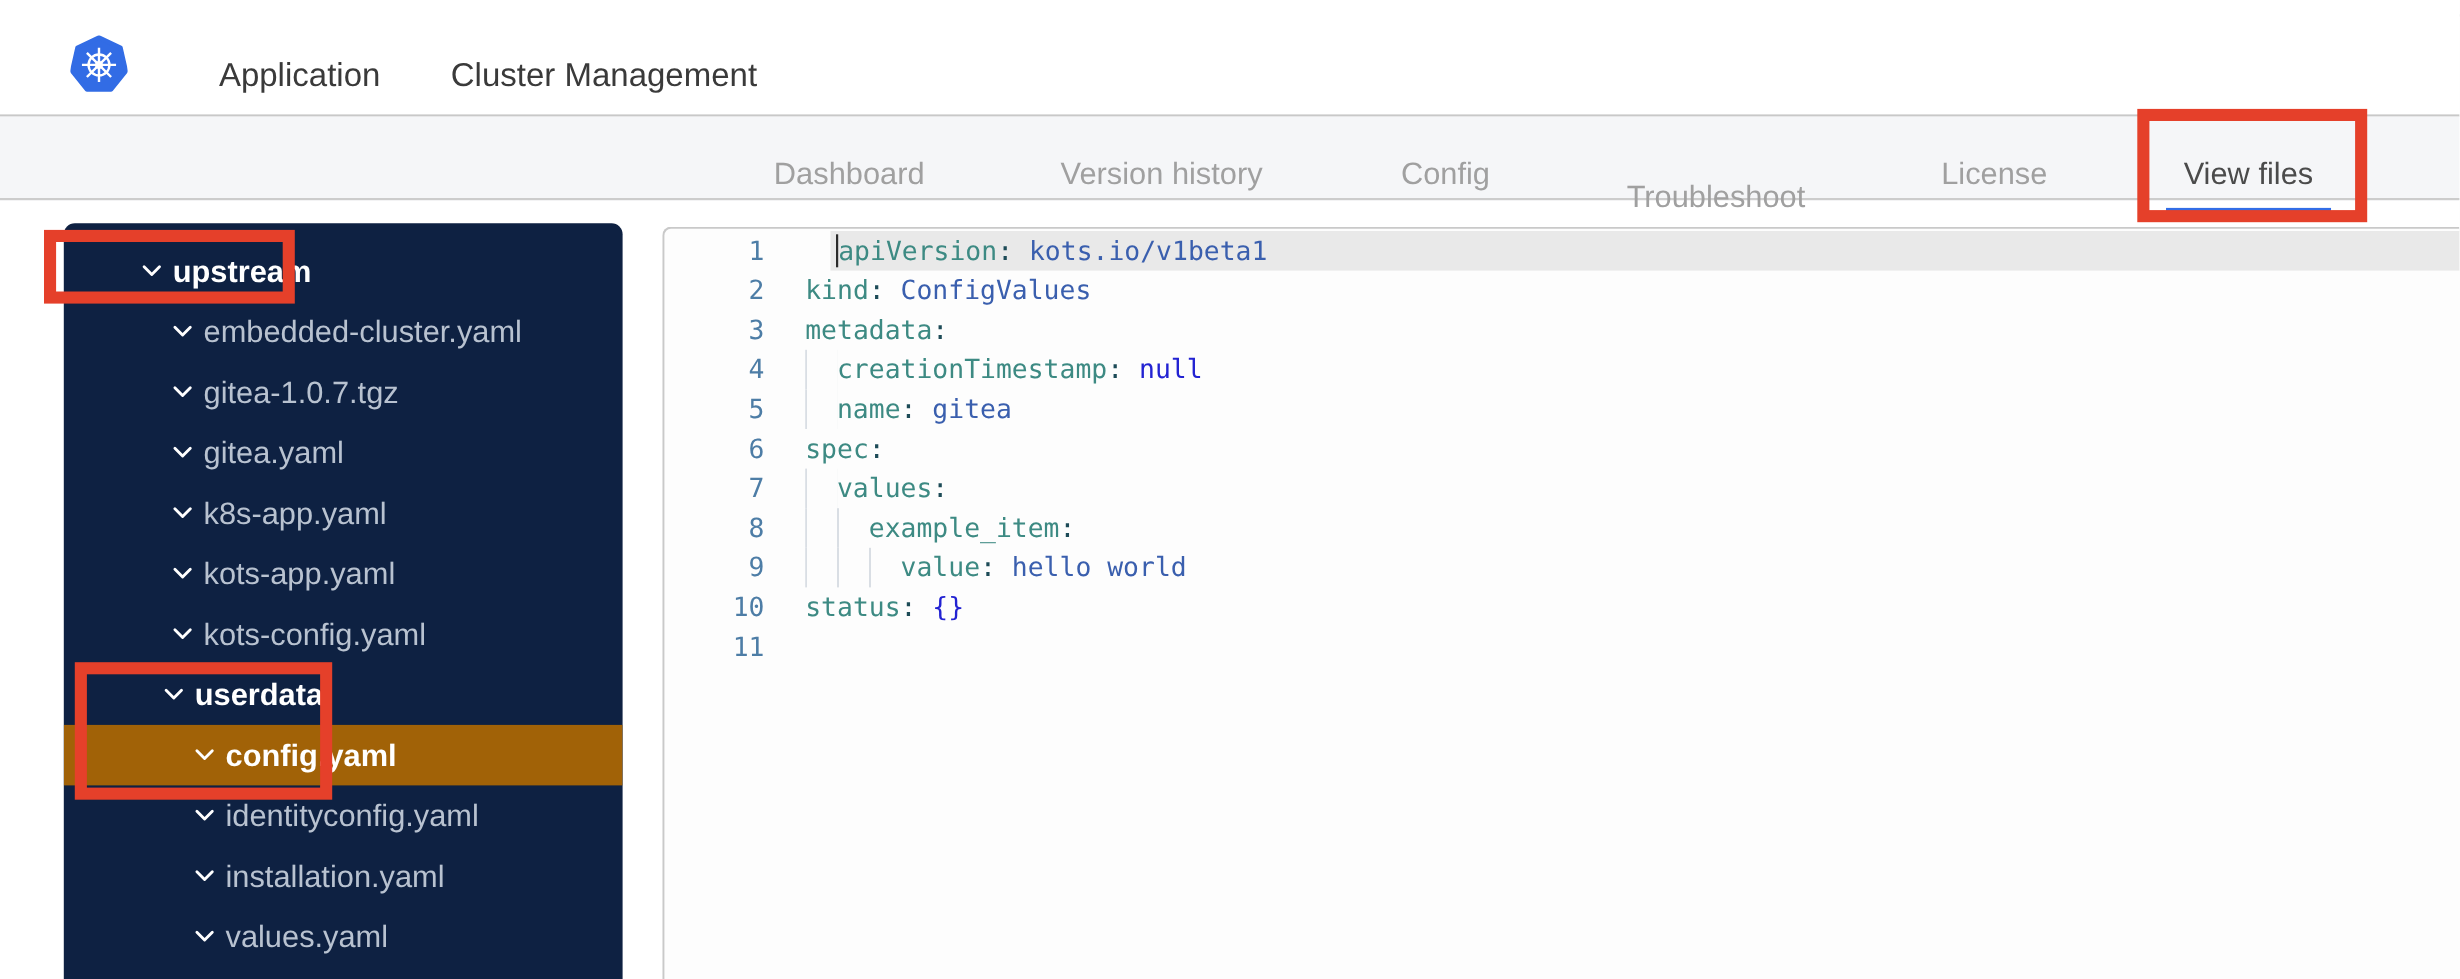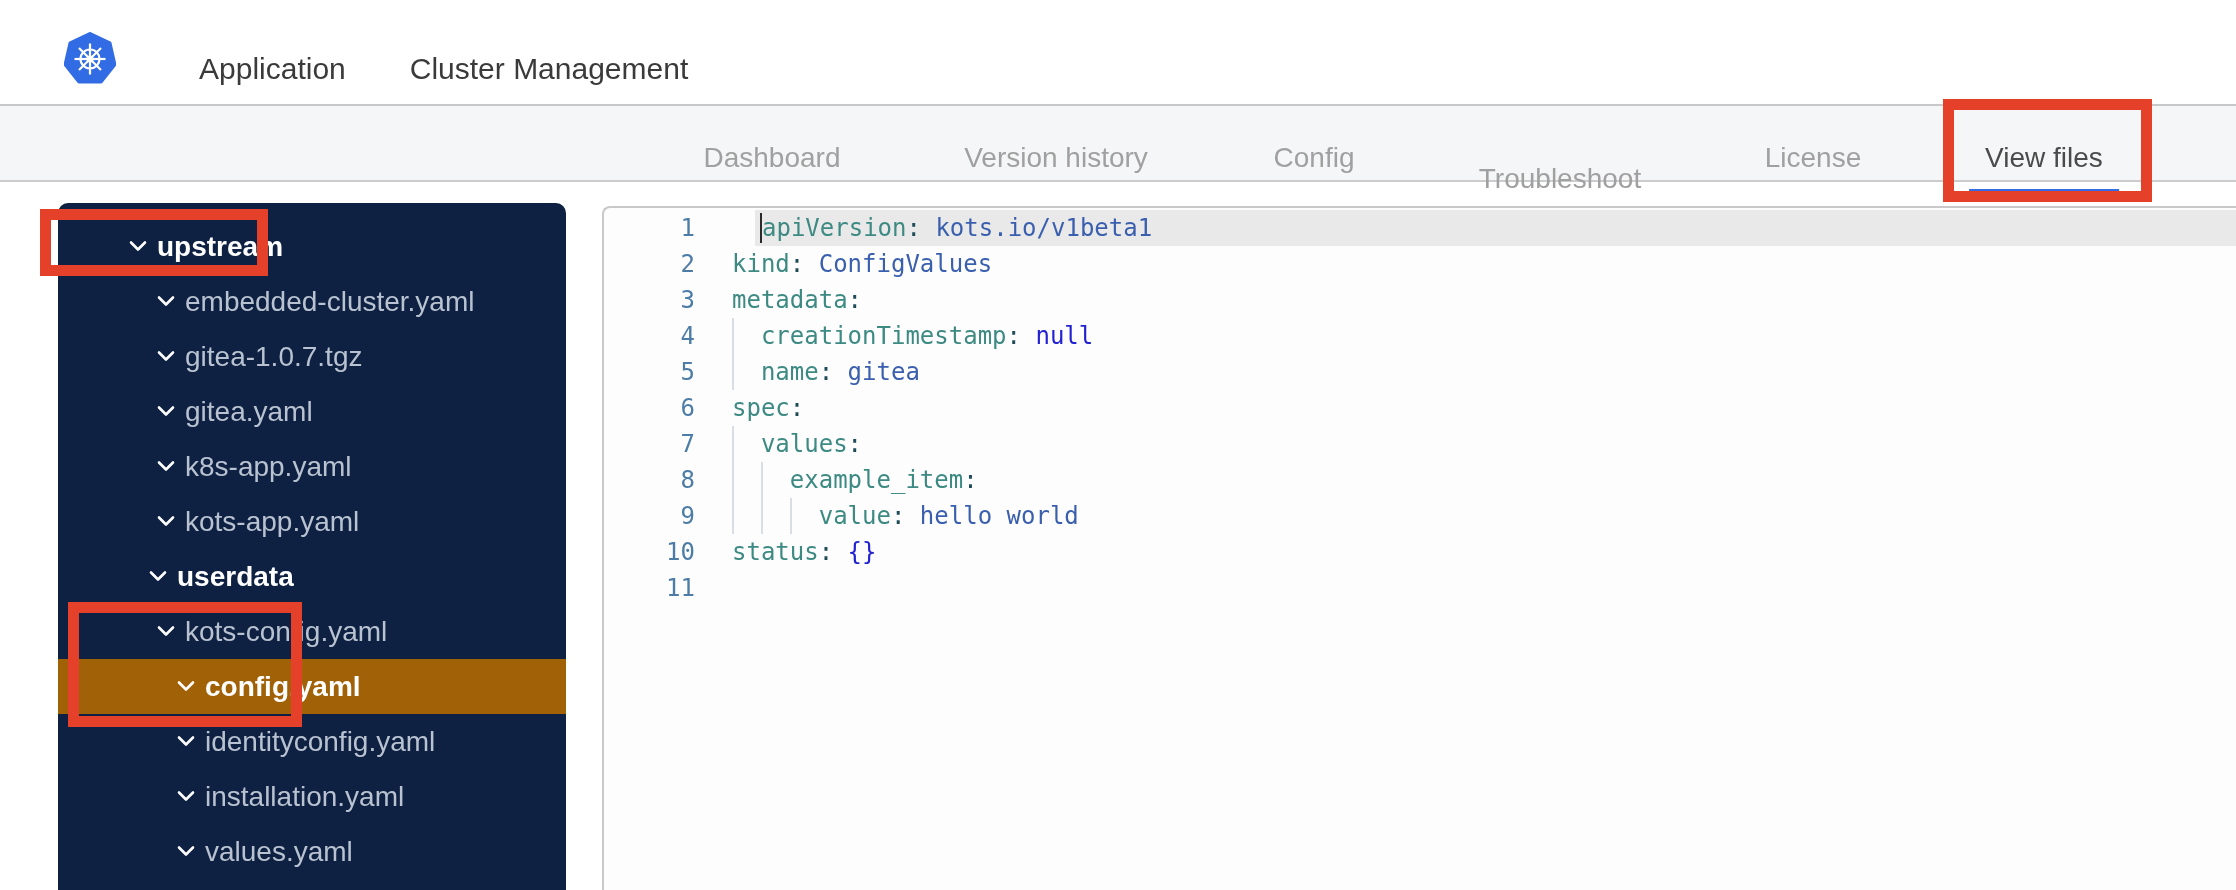--- a/index.html
+++ b/index.html
@@ -159,35 +159,35 @@
     <span class="label">k8s-app.yaml</span>
   </div>
     <div class="tree-row file d1">
     <span class="chev" hidden="">
       <svg width="20" height="13" viewBox="0 0 20 13">
         <polyline points="3,2.5 10,9.5 17,2.5" fill="none" stroke="#ffffff" stroke-width="2.6" stroke-linecap="round" stroke-linejoin="round"></polyline>
       </svg>
     </span>
     <span class="label">kots-app.yaml</span>
   </div>
+    <div class="tree-row file d1">
+    <span class="chev" hidden="">
+      <svg width="20" height="13" viewBox="0 0 20 13">
+        <polyline points="3,2.5 10,9.5 17,2.5" fill="none" stroke="#ffffff" stroke-width="2.6" stroke-linecap="round" stroke-linejoin="round"></polyline>
+      </svg>
+    </span>
+    <span class="label">kots-config.yaml</span>
+  </div>
     <div class="tree-row folder d1">
     <span class="chev">
       <svg width="20" height="13" viewBox="0 0 20 13">
         <polyline points="3,2.5 10,9.5 17,2.5" fill="none" stroke="#ffffff" stroke-width="2.6" stroke-linecap="round" stroke-linejoin="round"></polyline>
       </svg>
     </span>
     <span class="label">userdata</span>
-  </div>
-    <div class="tree-row file d1">
-    <span class="chev" hidden="">
-      <svg width="20" height="13" viewBox="0 0 20 13">
-        <polyline points="3,2.5 10,9.5 17,2.5" fill="none" stroke="#ffffff" stroke-width="2.6" stroke-linecap="round" stroke-linejoin="round"></polyline>
-      </svg>
-    </span>
-    <span class="label">kots-config.yaml</span>
   </div>
     <div class="tree-row file d2 selected">
     <span class="chev" hidden="">
       <svg width="20" height="13" viewBox="0 0 20 13">
         <polyline points="3,2.5 10,9.5 17,2.5" fill="none" stroke="#ffffff" stroke-width="2.6" stroke-linecap="round" stroke-linejoin="round"></polyline>
       </svg>
     </span>
     <span class="label">config.yaml</span>
   </div>
     <div class="tree-row file d2">

